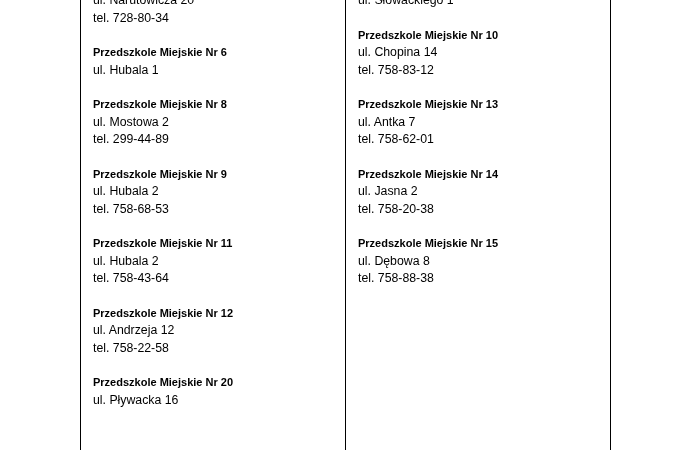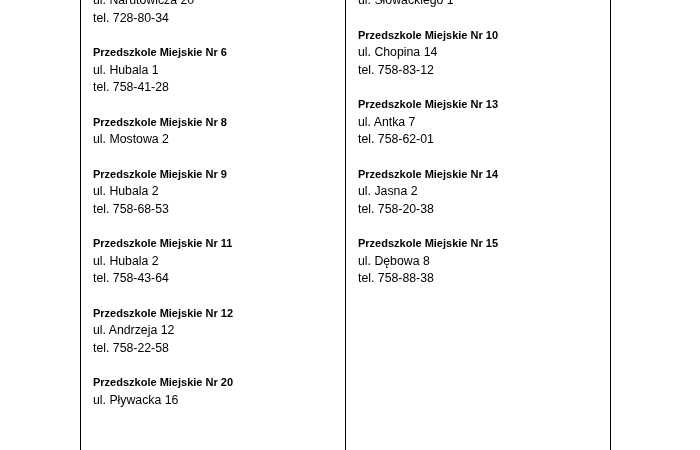--- a/index.html
+++ b/index.html
@@ -87,26 +87,26 @@
 
       <div class="entry clipped">
         <div class="name"></div>
         <div class="addr">ul. Narutowicza 20</div>
         <div class="tel">tel. 728-80-34</div>
       </div>
 
       <div class="entry">
         <div class="name">Przedszkole Miejskie Nr 6</div>
         <div class="addr">ul. Hubala 1</div>
-        <div class="tel">tel. 758-41-28</div>
       </div>
 
       <div class="entry">
         <div class="name">Przedszkole Miejskie Nr 8</div>
         <div class="addr">ul. Mostowa 2</div>
+        <div class="tel">tel. 299-44-89</div>
       </div>
 
       <div class="entry">
         <div class="name">Przedszkole Miejskie Nr 9</div>
         <div class="addr">ul. Hubala 2</div>
         <div class="tel">tel. 758-68-53</div>
       </div>
 
       <div class="entry">
         <div class="name">Przedszkole Miejskie Nr 11</div>

